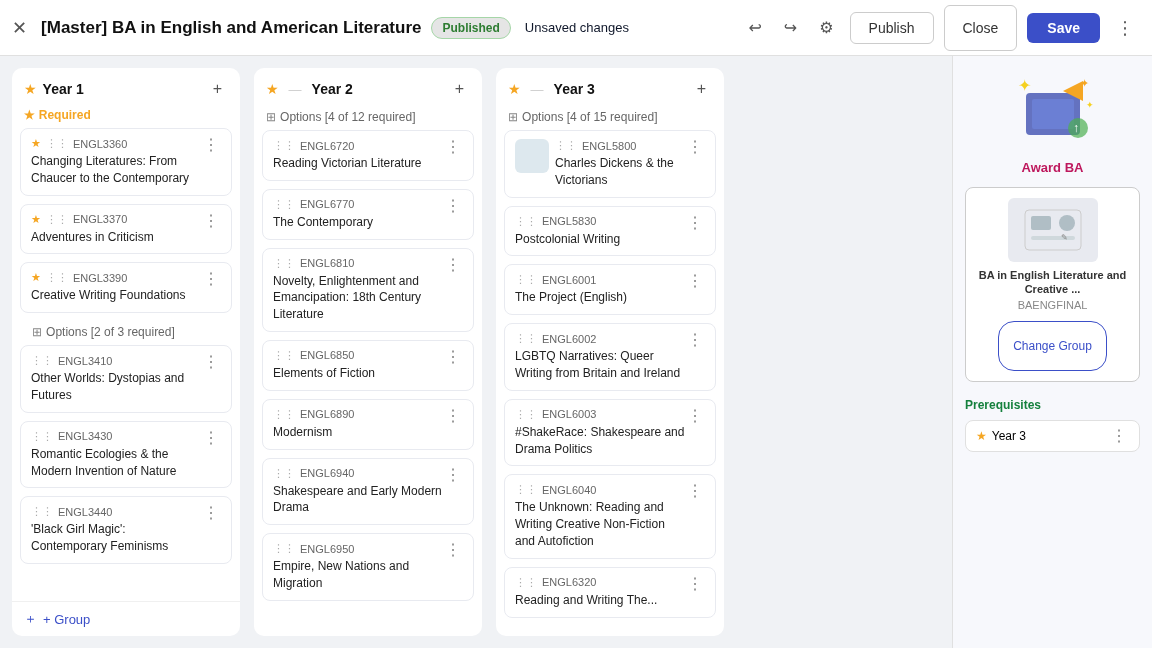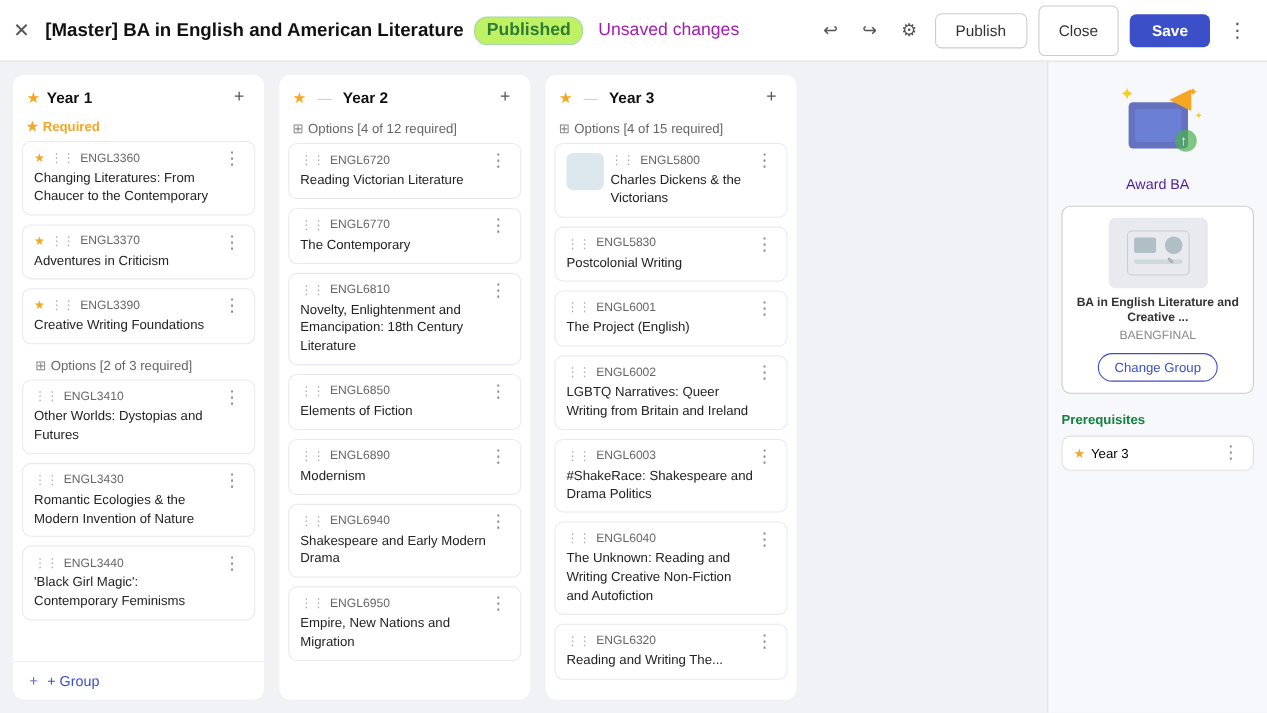--- a/index.html
+++ b/index.html
@@ -7,24 +7,24 @@
 
     
     .header {
       display: flex; align-items: center; background: #fff;
       padding: 0 12px; height: 56px; border-bottom: 1px solid #e0e0e0;
       gap: 10px; position: relative; z-index: 10;
     }
     .header-close-icon { cursor: pointer; font-size: 18px; color: #555; margin-right: 4px; }
     .header-title { font-size: 17px; font-weight: 600; color: #111; flex: 0 0 auto; }
     .published-badge {
-      background: #bef264; color: #2e7d32; border: 1px solid #a5d6a7;
-      border-radius: 12px; padding: 3px 10px; font-size: 16px; font-weight: 600;
-    }
-    .unsaved-changes { color: #a21caf; font-size: 16px; margin-left: 4px; text-align: right; }
+      background: #e5e5e5; color: #2e7d32; border: 1px solid #a5d6a7;
+      border-radius: 12px; padding: 3px 10px; font-size: 12px; font-weight: 600;
+    }
+    .unsaved-changes { color: #0f172a; font-size: 13px; margin-left: 4px; text-align: right; }
     .header-spacer { flex: 1; }
     .header-icon-btn {
       background: none; border: none; cursor: pointer; padding: 6px;
       border-radius: 6px; color: #555; font-size: 16px;
     }
     .publish-btn {
       border: 1px solid #ccc; background: #fff; color: #333; padding: 7px 18px;
       border-radius: 6px; cursor: pointer; font-size: 14px; font-weight: 500;
     }
     .close-btn {
@@ -80,36 +80,36 @@
     .right-panel {
       width: 200px; background: #f7f8fc; border-left: 1px solid #e0e0e0;
       padding: 16px 12px; display: flex; flex-direction: column; gap: 12px;
       overflow-y: auto; flex-shrink: 0;
     }
     .award-section { text-align: center; }
     .award-img-area {
       width: 90px; height: 80px; margin: 0 auto 8px;
       display: flex; align-items: center; justify-content: center; position: relative;
     }
-    .award-label { font-size: 13px; font-weight: 400; color: #4c1d95; margin-bottom: 12px; }
+    .award-label { font-size: 13px; font-weight: 700; color: #be185d; margin-bottom: 12px; }
 
     .credential-card {
       border: 1px solid #ccc; border-radius: 8px; background: #fff;
       padding: 10px; text-align: center;
     }
     .credential-img {
       width: 90px; height: 64px; margin: 0 auto 6px; background: #e8eaf0;
       border-radius: 6px; display: flex; align-items: center; justify-content: center;
       font-size: 28px; color: #aaa;
     }
     .credential-name { font-size: 11px; font-weight: 700; color: #333; line-height: 1.3; margin-bottom: 2px; }
     .credential-code { font-size: 11px; color: #888; margin-bottom: 10px; }
     .change-group-btn {
       border: 1px solid #3b4fc8; color: #3b4fc8; background: #fff;
-      border-radius: 16px; padding: 5px 14px; font-size: 12px; font-weight: 500;
+      border-radius: 16px; padding: 17px 14px; font-size: 12px; font-weight: 500;
       cursor: pointer; display: block; margin: 0 auto;
     }
 
     .prerequisites-section { margin-top: 4px; }
     .prereq-title { font-size: 12px; font-weight: 600; color: #15803d; margin-bottom: 8px; }
     .prereq-item {
       display: flex; align-items: center; justify-content: space-between;
       border: 1px solid #e0e0e0; border-radius: 8px; background: #fff;
       padding: 7px 10px; font-size: 12px;
     }

